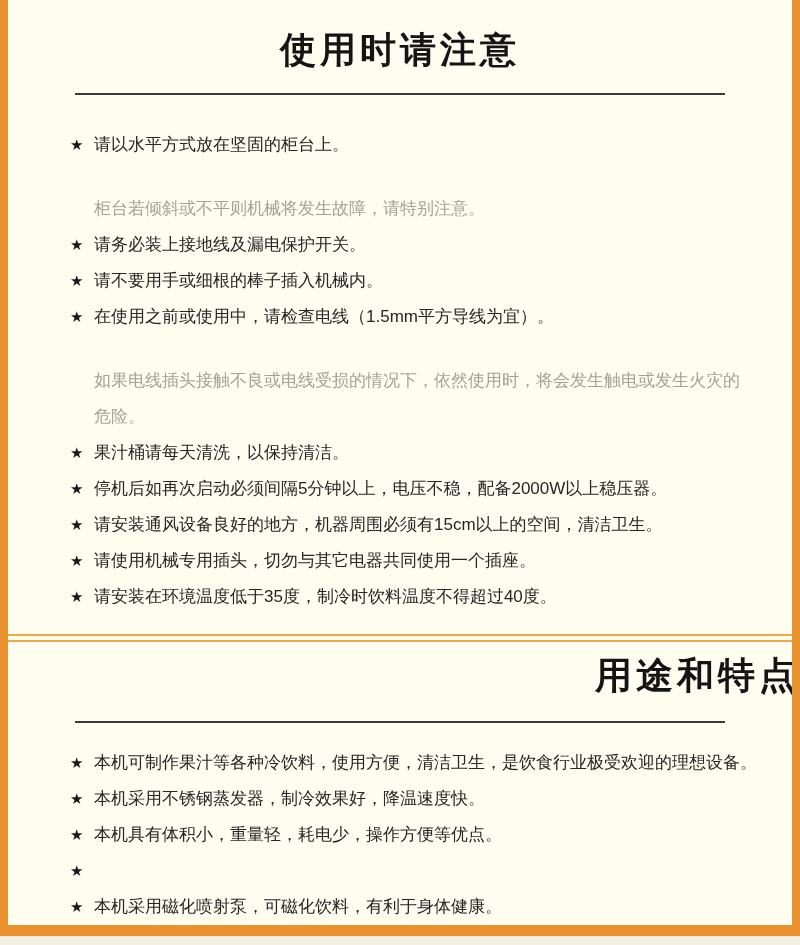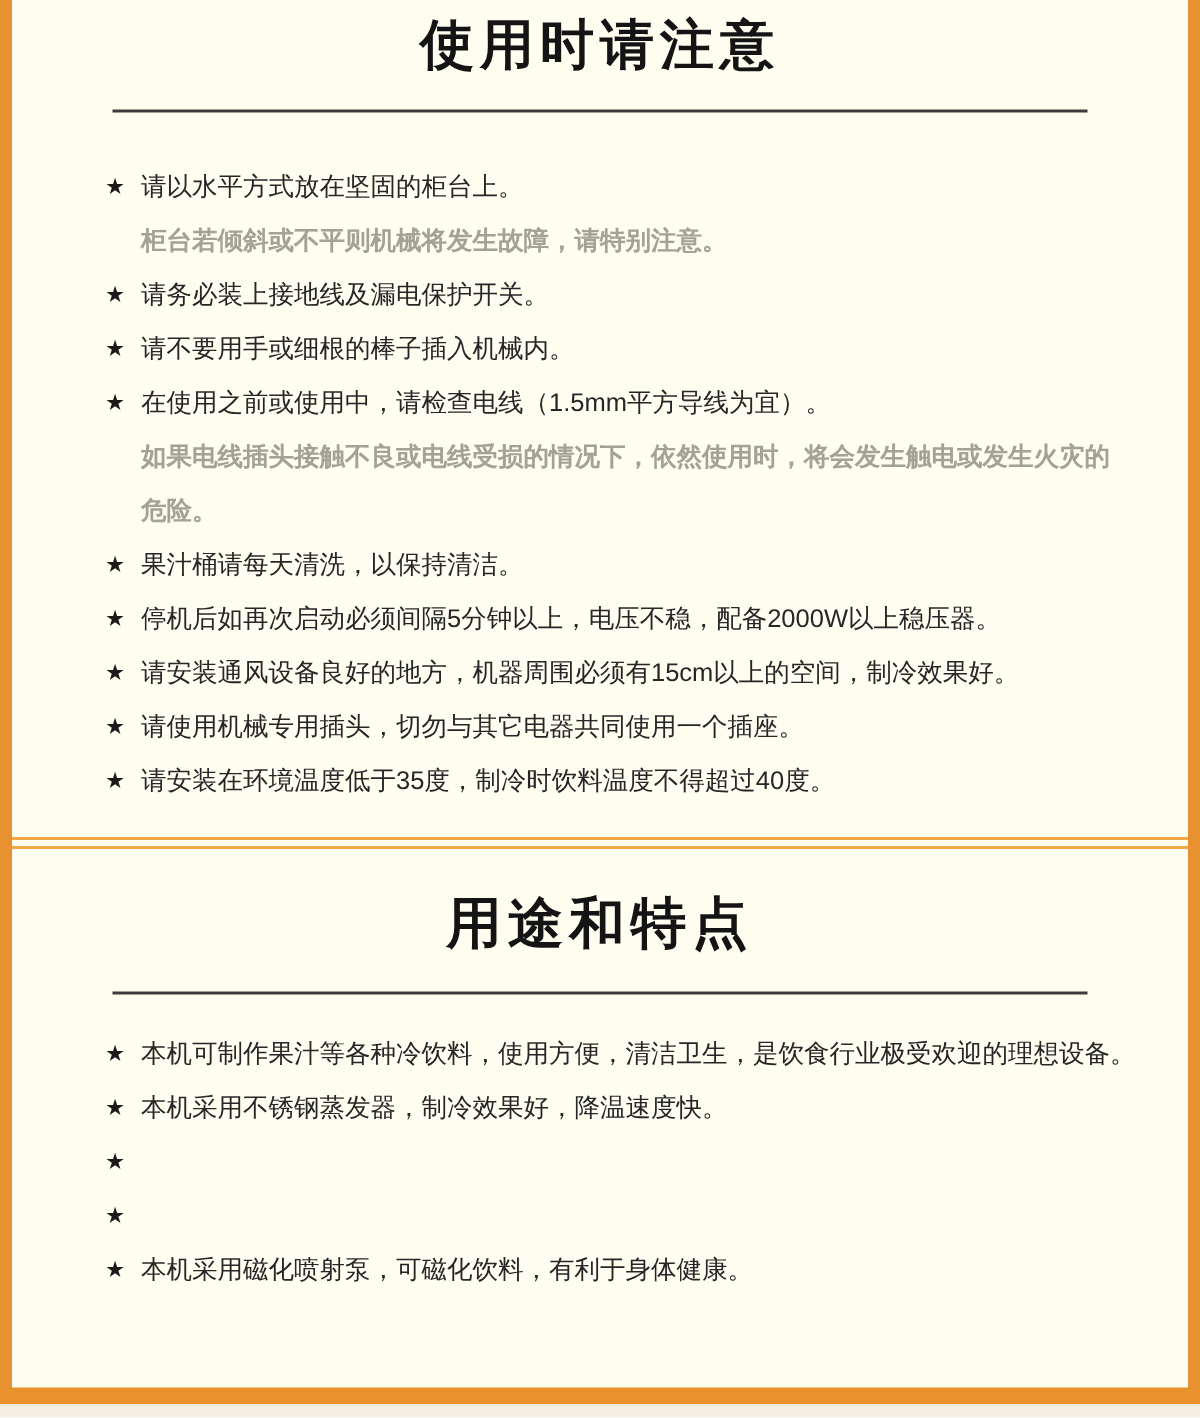--- a/index.html
+++ b/index.html
@@ -17,44 +17,44 @@
     position:absolute; top:0; width:8px; height:933px;
     background:#E8922F; z-index:5;
   }
   .side-border.left  { left:0; }
   .side-border.right { right:0; }
 
   .sec-title {
     text-align:center; font-weight:bold; color:#141414;
   }
   .sec-notice .sec-title {
-    padding-top:8px; font-size:36px; line-height:44px; letter-spacing:4px;
+    padding-top:28px; font-size:36px; line-height:44px; letter-spacing:4px;
   }
   .sec-features .sec-title {
-    padding-top:28px; font-size:37px; line-height:44px; letter-spacing:4px;
+    padding-top:12px; font-size:37px; line-height:44px; letter-spacing:4px;text-align:right;
   }
 
   .title-rule {
     width:650px; margin:21px auto 0; height:0;
     border-top:2px solid #3C3C3C;
   }
   .sec-features .title-rule { margin-top:23px; }
 
   .bullet-list { padding:0 40px 0 70px; }
   .sec-notice .bullet-list   { margin-top:32px; }
   .sec-features .bullet-list { margin-top:22px; }
 
   .row { display:flex; align-items:flex-start; line-height:36px; font-size:17px; }
   .row .star {
     flex:none; width:24px; font-size:15px; color:#1A1A1A; line-height:36px;
   }
   .row .txt { white-space:pre-line; }
   .row.main .txt { font-weight:normal; color:#262626; }
   .row.sub { padding-left:24px; }
-  .row.sub .txt { color:#A3A296; font-weight:bold; }
+  .row.sub .txt { color:#A3A296; font-weight:normal;margin-top:28px; }
 
   .orange-divider { margin-top:19px; }
   .orange-divider .dline { height:2px; background:#F2A747; }
   .orange-divider .dline + .dline { margin-top:4px; }
 
   .bottom-band {
     position:absolute; left:0; right:0; bottom:9px; height:11px;
     background:#E8912D; z-index:6;
   }
   .bottom-strip {
@@ -100,21 +100,21 @@
         <div class="row main">
           <span class="star">★</span>
           <span class="txt">果汁桶请每天清洗，以保持清洁。</span>
         </div>
         <div class="row main">
           <span class="star">★</span>
           <span class="txt">停机后如再次启动必须间隔5分钟以上，电压不稳，配备2000W以上稳压器。</span>
         </div>
         <div class="row main">
           <span class="star">★</span>
-          <span class="txt">请安装通风设备良好的地方，机器周围必须有15cm以上的空间，制冷效果好。</span>
+          <span class="txt">请安装通风设备良好的地方，机器周围必须有15cm以上的空间，清洁卫生。</span>
         </div>
         <div class="row main">
           <span class="star">★</span>
           <span class="txt">请使用机械专用插头，切勿与其它电器共同使用一个插座。</span>
         </div>
         <div class="row main">
           <span class="star">★</span>
           <span class="txt">请安装在环境温度低于35度，制冷时饮料温度不得超过40度。</span>
         </div>
       </div>
@@ -132,20 +132,21 @@
         <div class="row main">
           <span class="star">★</span>
           <span class="txt">本机可制作果汁等各种冷饮料，使用方便，清洁卫生，是饮食行业极受欢迎的理想设备。</span>
         </div>
         <div class="row main">
           <span class="star">★</span>
           <span class="txt">本机采用不锈钢蒸发器，制冷效果好，降温速度快。</span>
         </div>
         <div class="row main">
           <span class="star">★</span>
+          <span class="txt">本机具有体积小，重量轻，耗电少，操作方便等优点。</span>
         </div>
         <div class="row main">
           <span class="star">★</span>
         </div>
         <div class="row main">
           <span class="star">★</span>
           <span class="txt">本机采用磁化喷射泵，可磁化饮料，有利于身体健康。</span>
         </div>
       </div>
   </section>

